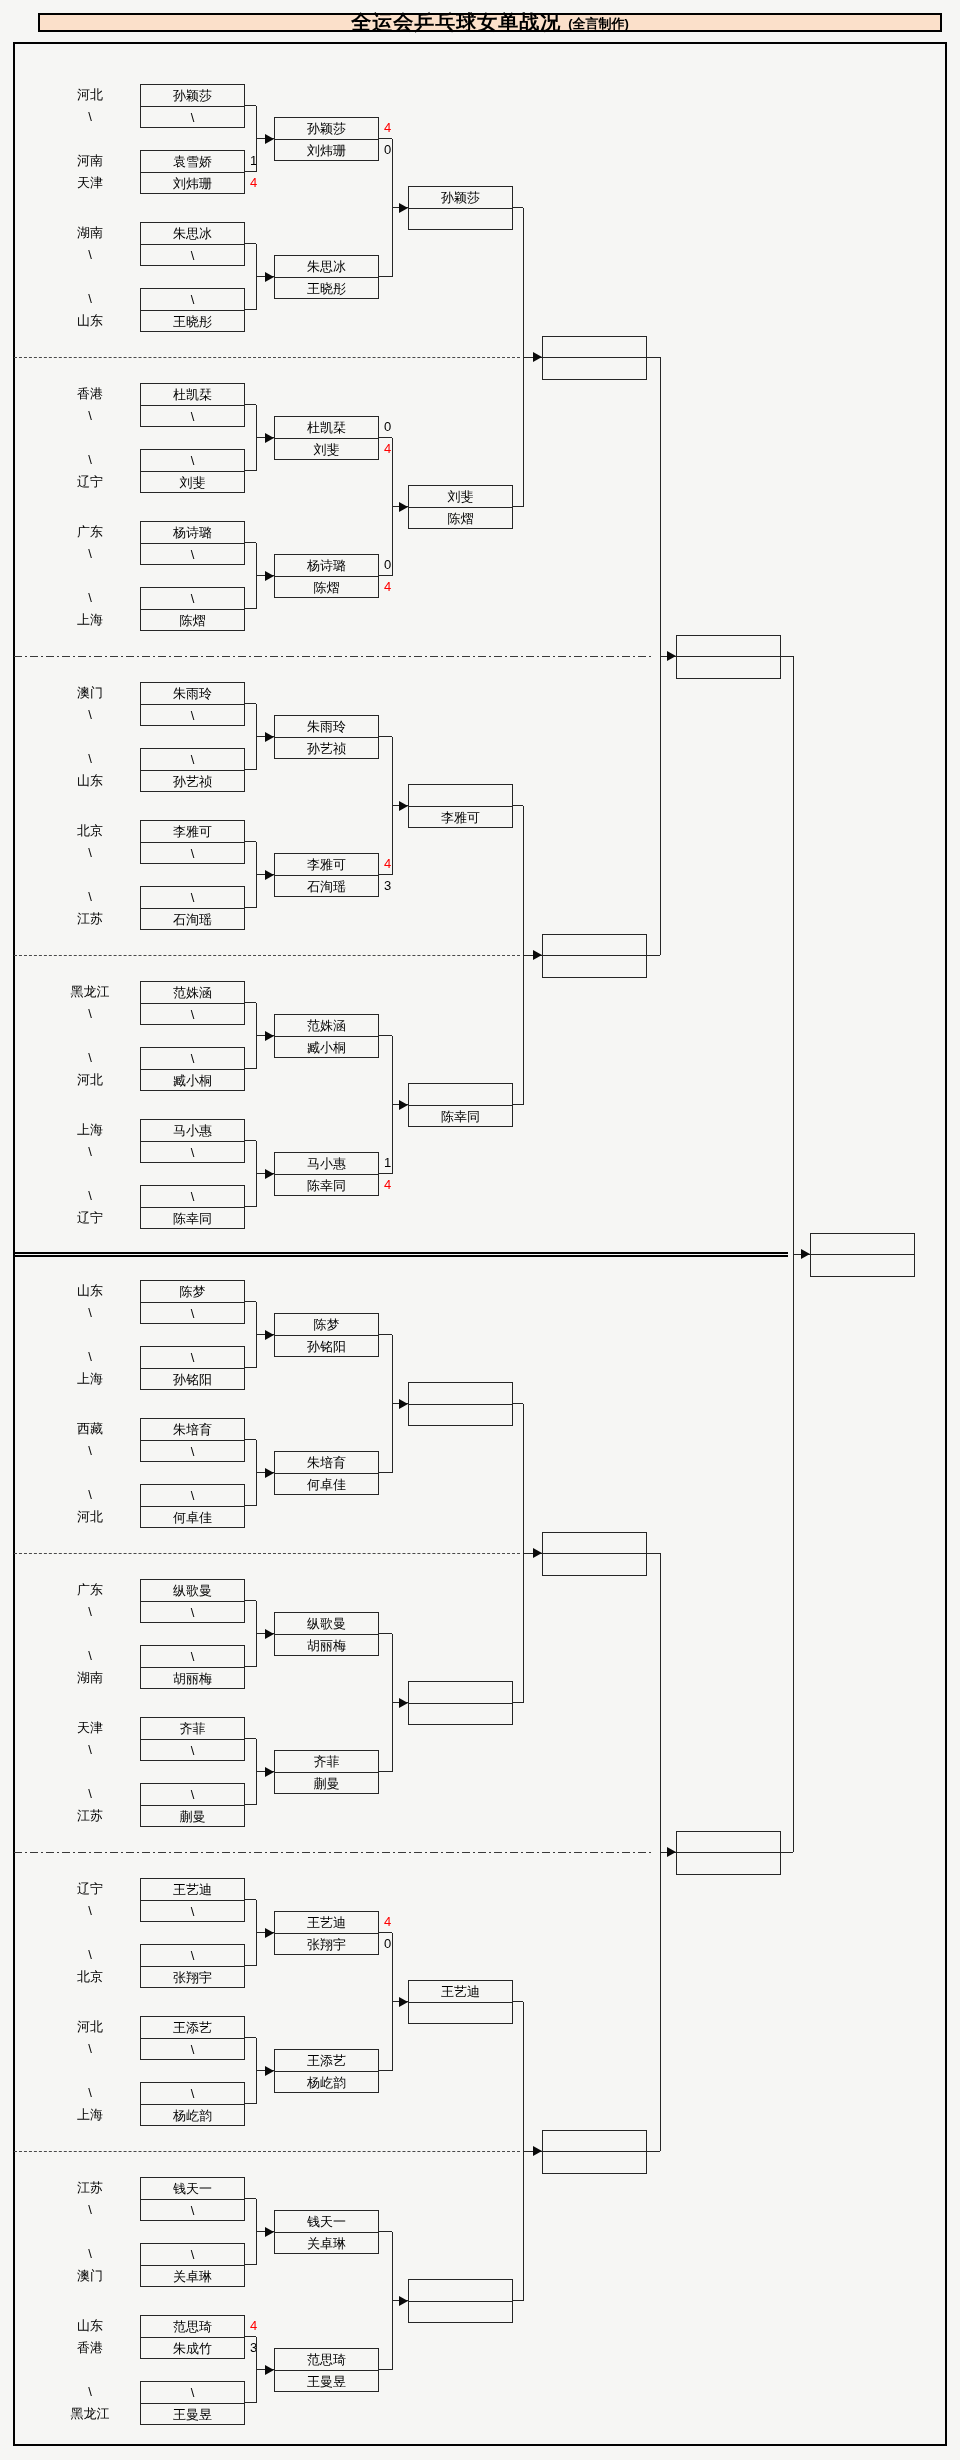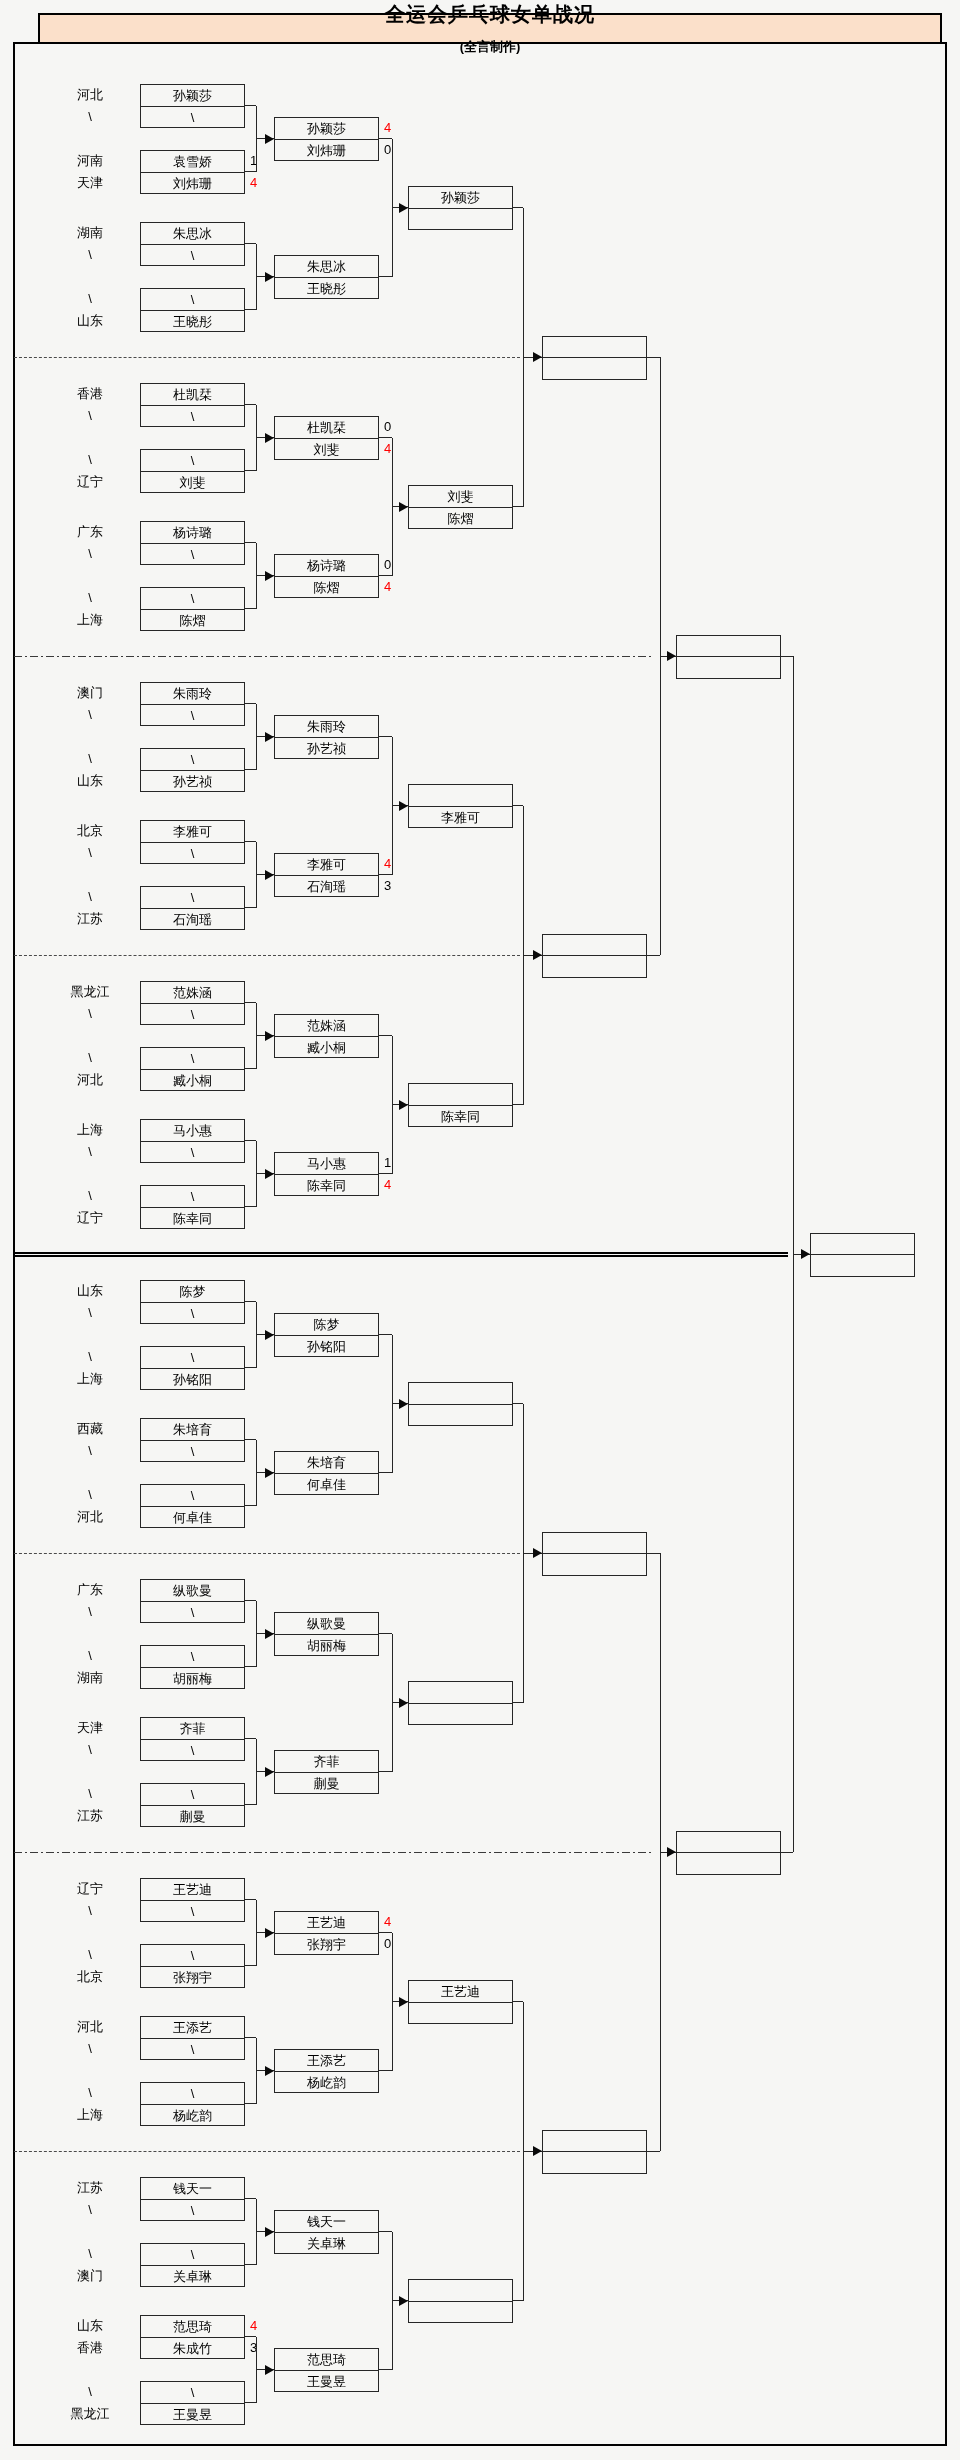--- a/index.html
+++ b/index.html
@@ -36,21 +36,21 @@
     height:1px;
     background-image:repeating-linear-gradient(to right,
       #3a3a3a 0 8px, transparent 8px 11px, #3a3a3a 11px 13px, transparent 13px 16px);
   }
   .div-double{height:5px;border-top:2px solid #000;border-bottom:2px solid #000;border-left:none;border-right:none;background:transparent;}
 </style>
 </head>
 <body>
 
 <div class="abs frame" style="left:13px;top:42px;width:934px;height:2404px;"></div>
-<div class="abs title-bar" style="left:38px;top:13px;width:904px;height:31px;flex-direction:column;">
+<div class="abs title-bar" style="left:38px;top:13px;width:904px;height:19px;">
   <span class="title-main">全运会乒乓球女单战况</span>
   <span class="title-credit">(全言制作)</span>
 </div>
 <div id="bracket-root" class="abs" style="left:0;top:0;width:960px;height:2460px;">
     <div class="abs region" style="left: 56px; top: 84px; width: 68px; height: 22.5px;">河北</div>
     <div class="abs cell" style="left: 140px; top: 84px; width: 105px; height: 22.5px;">孙颖莎</div>
     <div class="abs region" style="left: 56px; top: 105.5px; width: 68px; height: 22.5px;">\</div>
     <div class="abs cell" style="left: 140px; top: 105.5px; width: 105px; height: 22.5px;">\</div>
     <div class="abs region" style="left: 56px; top: 150px; width: 68px; height: 22.5px;">河南</div>
     <div class="abs cell" style="left: 140px; top: 150px; width: 105px; height: 22.5px;">袁雪娇</div>

